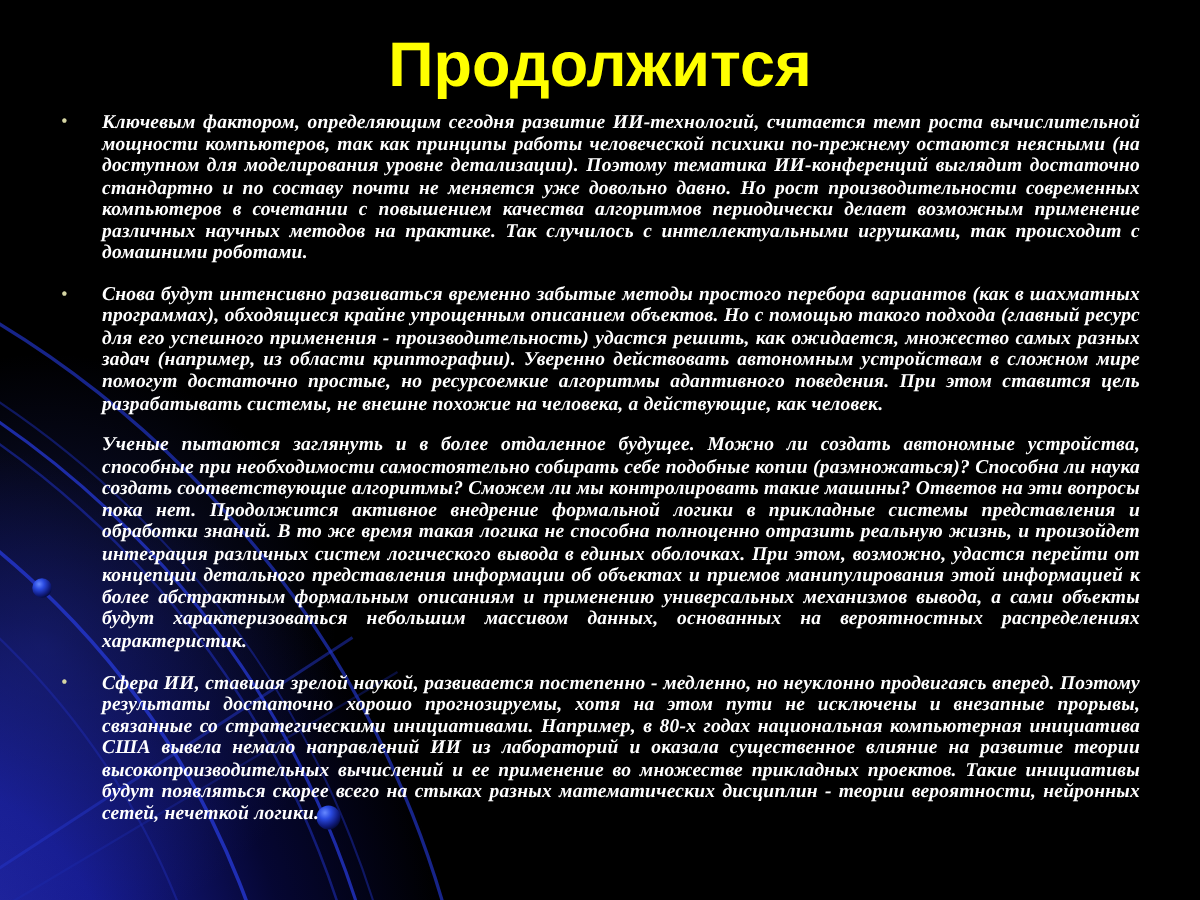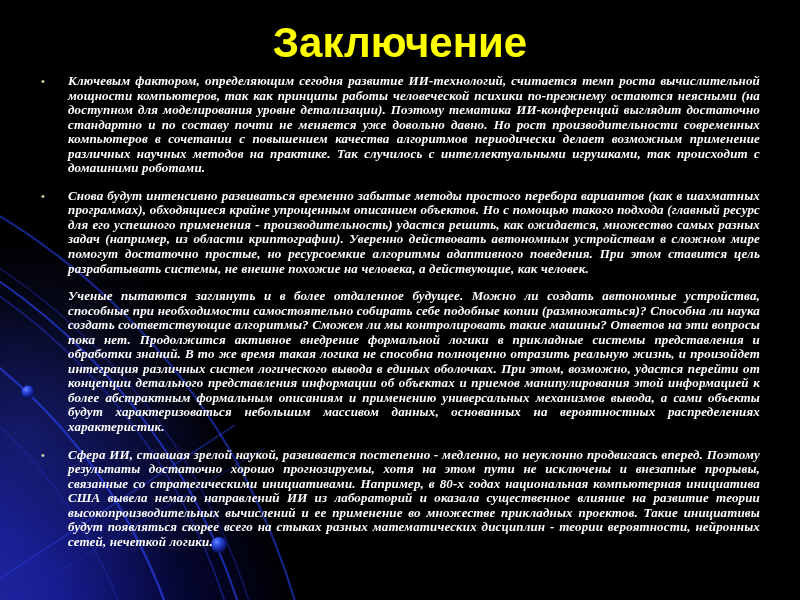--- a/index.html
+++ b/index.html
@@ -74,21 +74,21 @@
     <circle cx="-350" cy="790" r="628" fill="none" stroke="#1c2cb0" stroke-width="1.4" opacity="0.5"></circle>
     <circle cx="-350" cy="790" r="672" fill="none" stroke="#2133c2" stroke-width="2.2" opacity="0.7"></circle>
 
     <line x1="-10" y1="585" x2="235" y2="425" stroke="#2335c8" stroke-width="2" opacity="0.5"></line>
     <line x1="-15" y1="615" x2="265" y2="448" stroke="#1c2cb0" stroke-width="1.5" opacity="0.35"></line>
 
     <circle cx="28" cy="392" r="6.5" fill="url(#sphereGrad)"></circle>
     <circle cx="219" cy="545" r="8" fill="url(#sphereGrad)"></circle>
   </svg>
 
-  <h1 class="title">Заключение</h1>
+  <h1 class="title">Продолжится</h1>
 
   <div class="content">
 
     <div class="para">
       <span class="bullet">•</span>
       <span>Ключевым фактором, определяющим сегодня развитие ИИ-технологий, считается темп роста вычислительной мощности компьютеров, так как принципы работы человеческой психики по-прежнему остаются неясными (на доступном для моделирования уровне детализации). Поэтому тематика ИИ-конференций выглядит достаточно стандартно и по составу почти не меняется уже довольно давно. Но рост производительности современных компьютеров в сочетании с повышением качества алгоритмов периодически делает возможным применение различных научных методов на практике. Так случилось с интеллектуальными игрушками, так происходит с домашними роботами.</span>
     </div>
 
     <div class="para">
       <span class="bullet">•</span>

